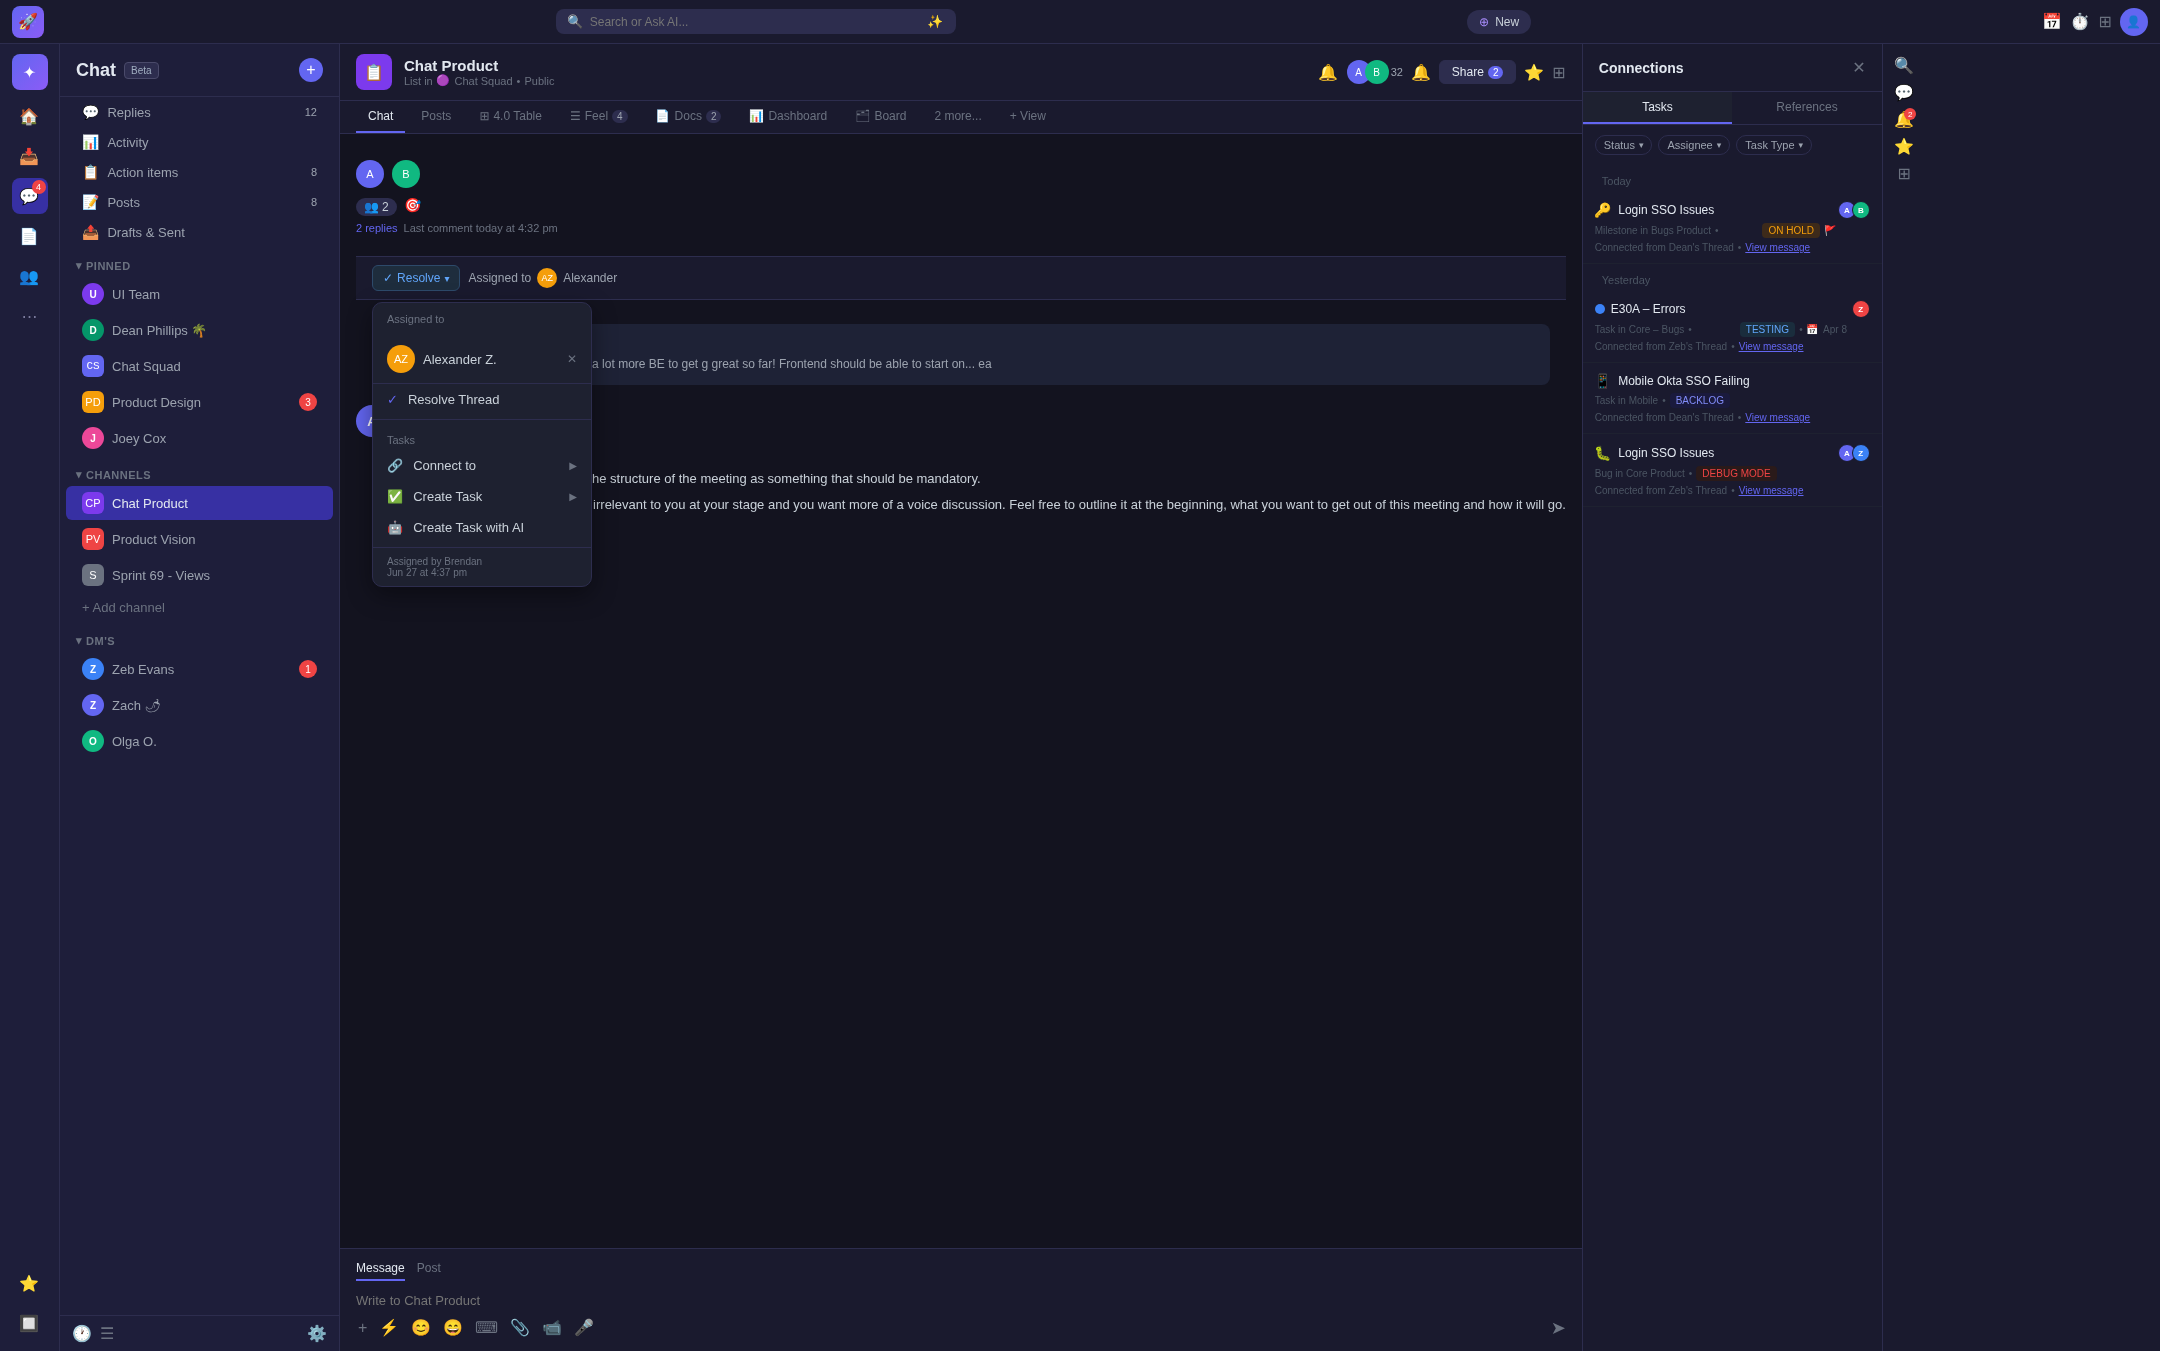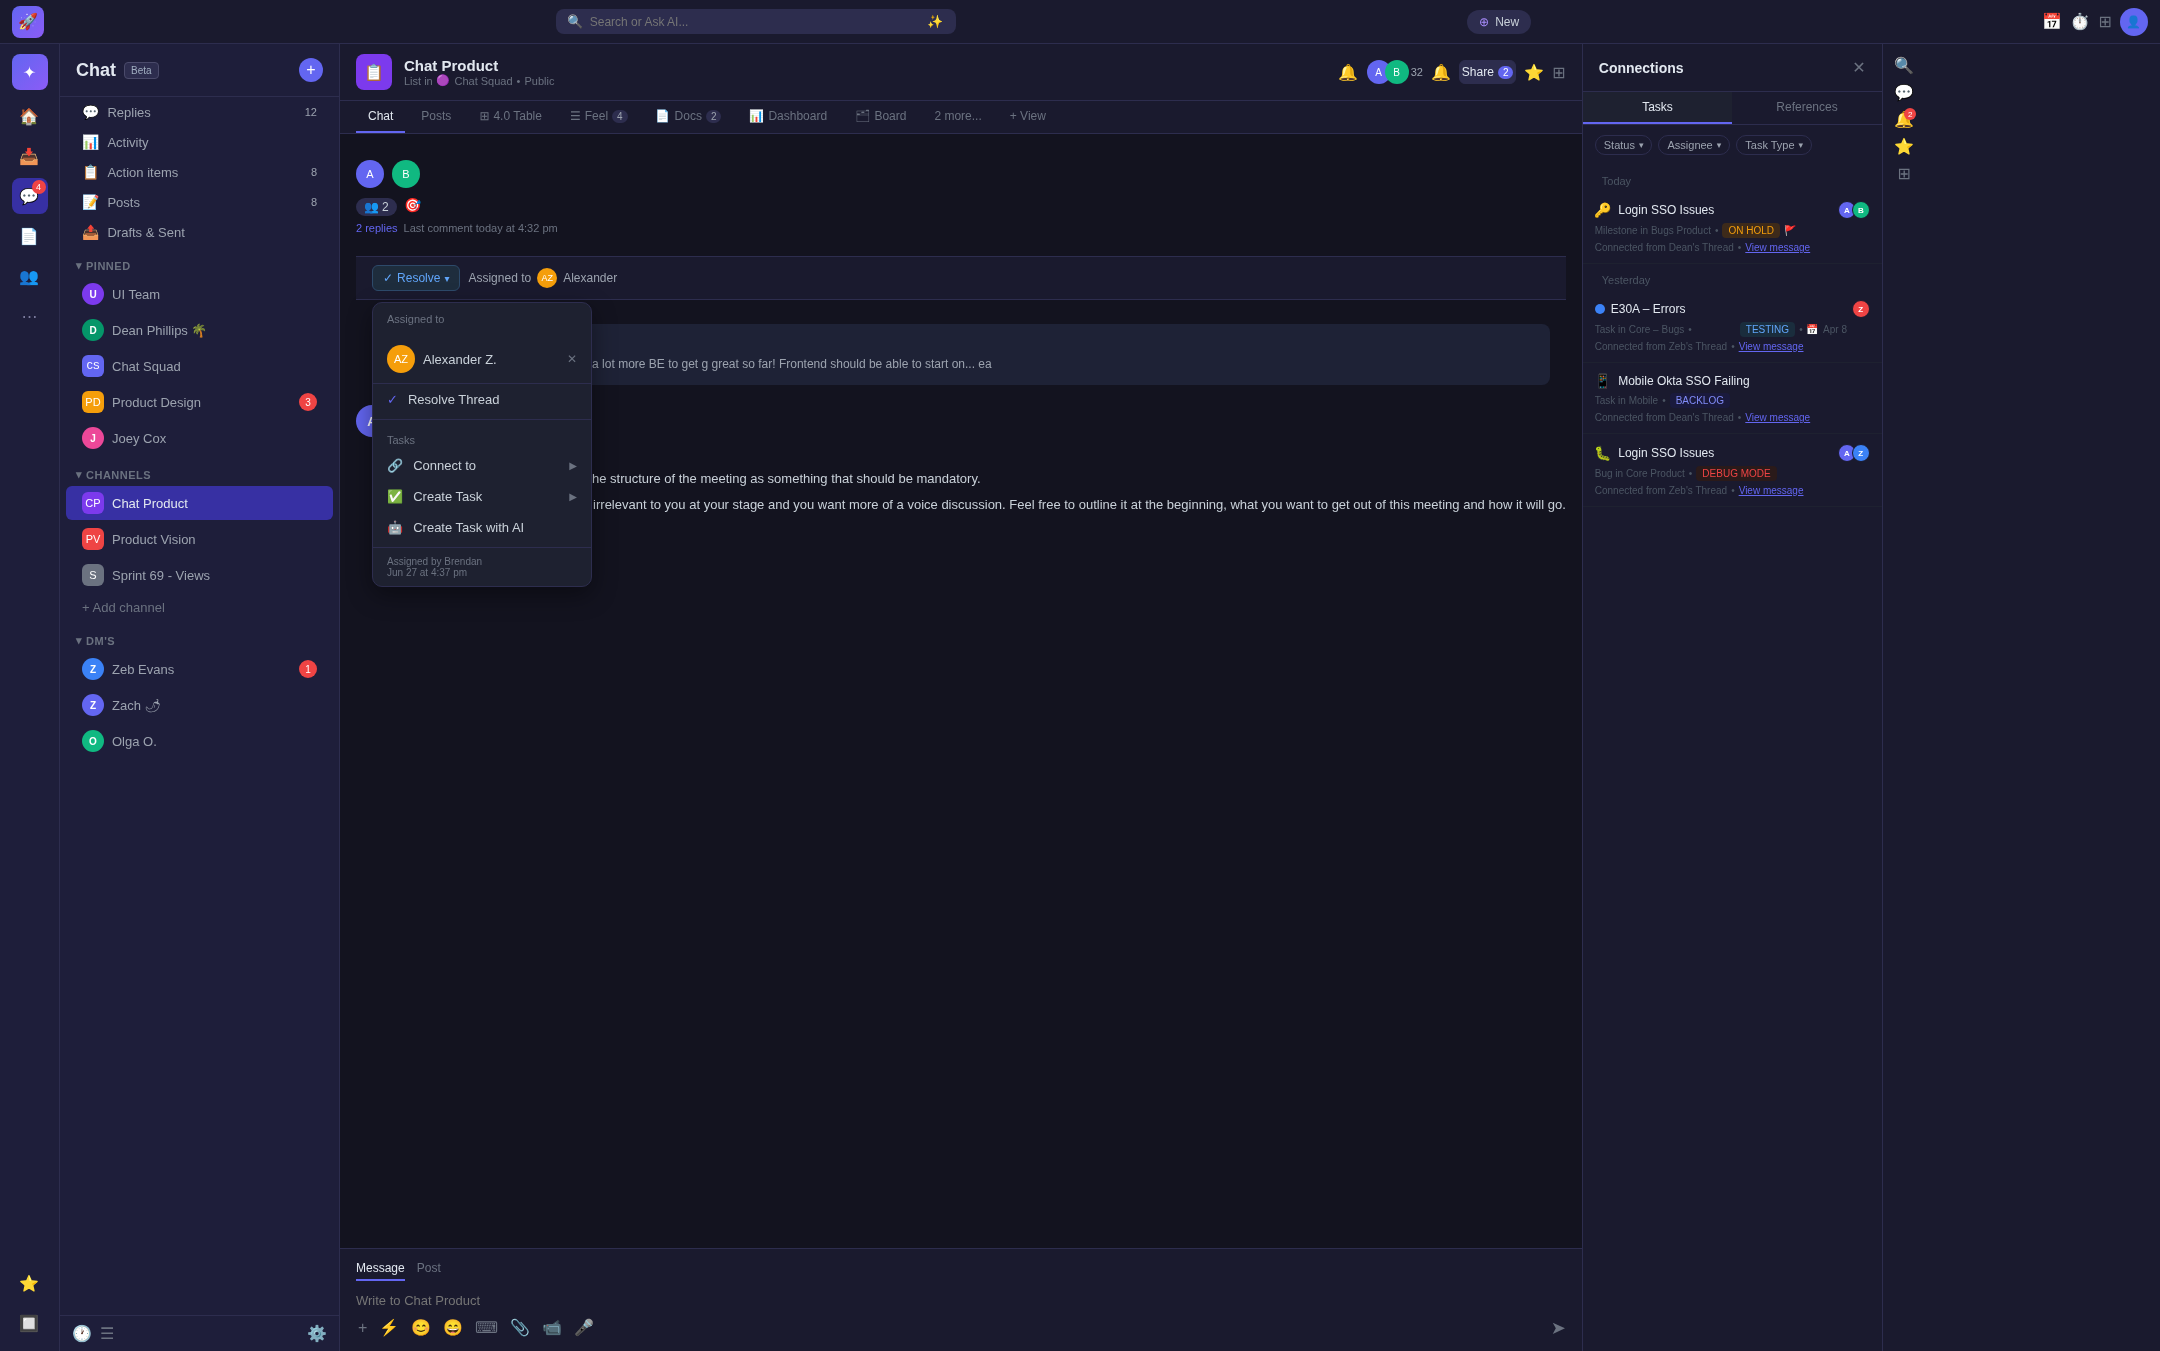--- a/index.html
+++ b/index.html
@@ -154,21 +154,21 @@
       width: 36px; height: 36px;
       background: #7c3aed;
       border-radius: 8px;
       display: flex; align-items: center; justify-content: center;
       font-size: 16px;
     }
     .channel-info h3 { font-size: 15px; font-weight: 600; color: #e2e8f0; }
     .channel-info .meta { font-size: 11px; color: #6b7280; display: flex; align-items: center; gap: 4px; }
     .header-actions { margin-left: auto; display: flex; align-items: center; gap: 8px; }
     .header-btn {
-      padding: 4px 2px;
+      padding: 4px 12px;
       border-radius: 6px;
       font-size: 12px;
       cursor: pointer;
       color: #9ca3af;
       border: 1px solid #2d2d4e;
       background: transparent;
       display: flex; align-items: center; gap: 4px;
     }
     .header-btn.share { background: #2d2d4e; color: #e2e8f0; }
 
@@ -425,21 +425,21 @@
       margin-bottom: 4px;
     }
     .task-title { font-size: 12px; font-weight: 500; color: #e2e8f0; }
     .task-meta-row { font-size: 10px; color: #4b5563; display: flex; align-items: center; gap: 4px; margin-bottom: 4px; }
     .status-badge {
       font-size: 10px;
       padding: 2px 6px;
       border-radius: 4px;
       font-weight: 500;
     }
-    .status-on-hold { background: #3d2a1a; color: #f59e0b; }
+    .status-on-hold { background: #3d2a1a; color: #f59e0b; margin-left: 40px; }
     .status-testing { background: #1a2d3d; color: #60a5fa; margin-left: 44px; }
     .status-backlog { background: #1a1a3d; color: #818cf8; }
     .status-debug { background: #2a1a1a; color: #ef4444; }
     .task-connected {
       font-size: 10px;
       color: #4b5563;
       display: flex; align-items: center; gap: 4px;
     }
     .task-connected a { color: #6366f1; }
     .task-dot { width: 10px; height: 10px; border-radius: 50%; flex-shrink: 0; }

